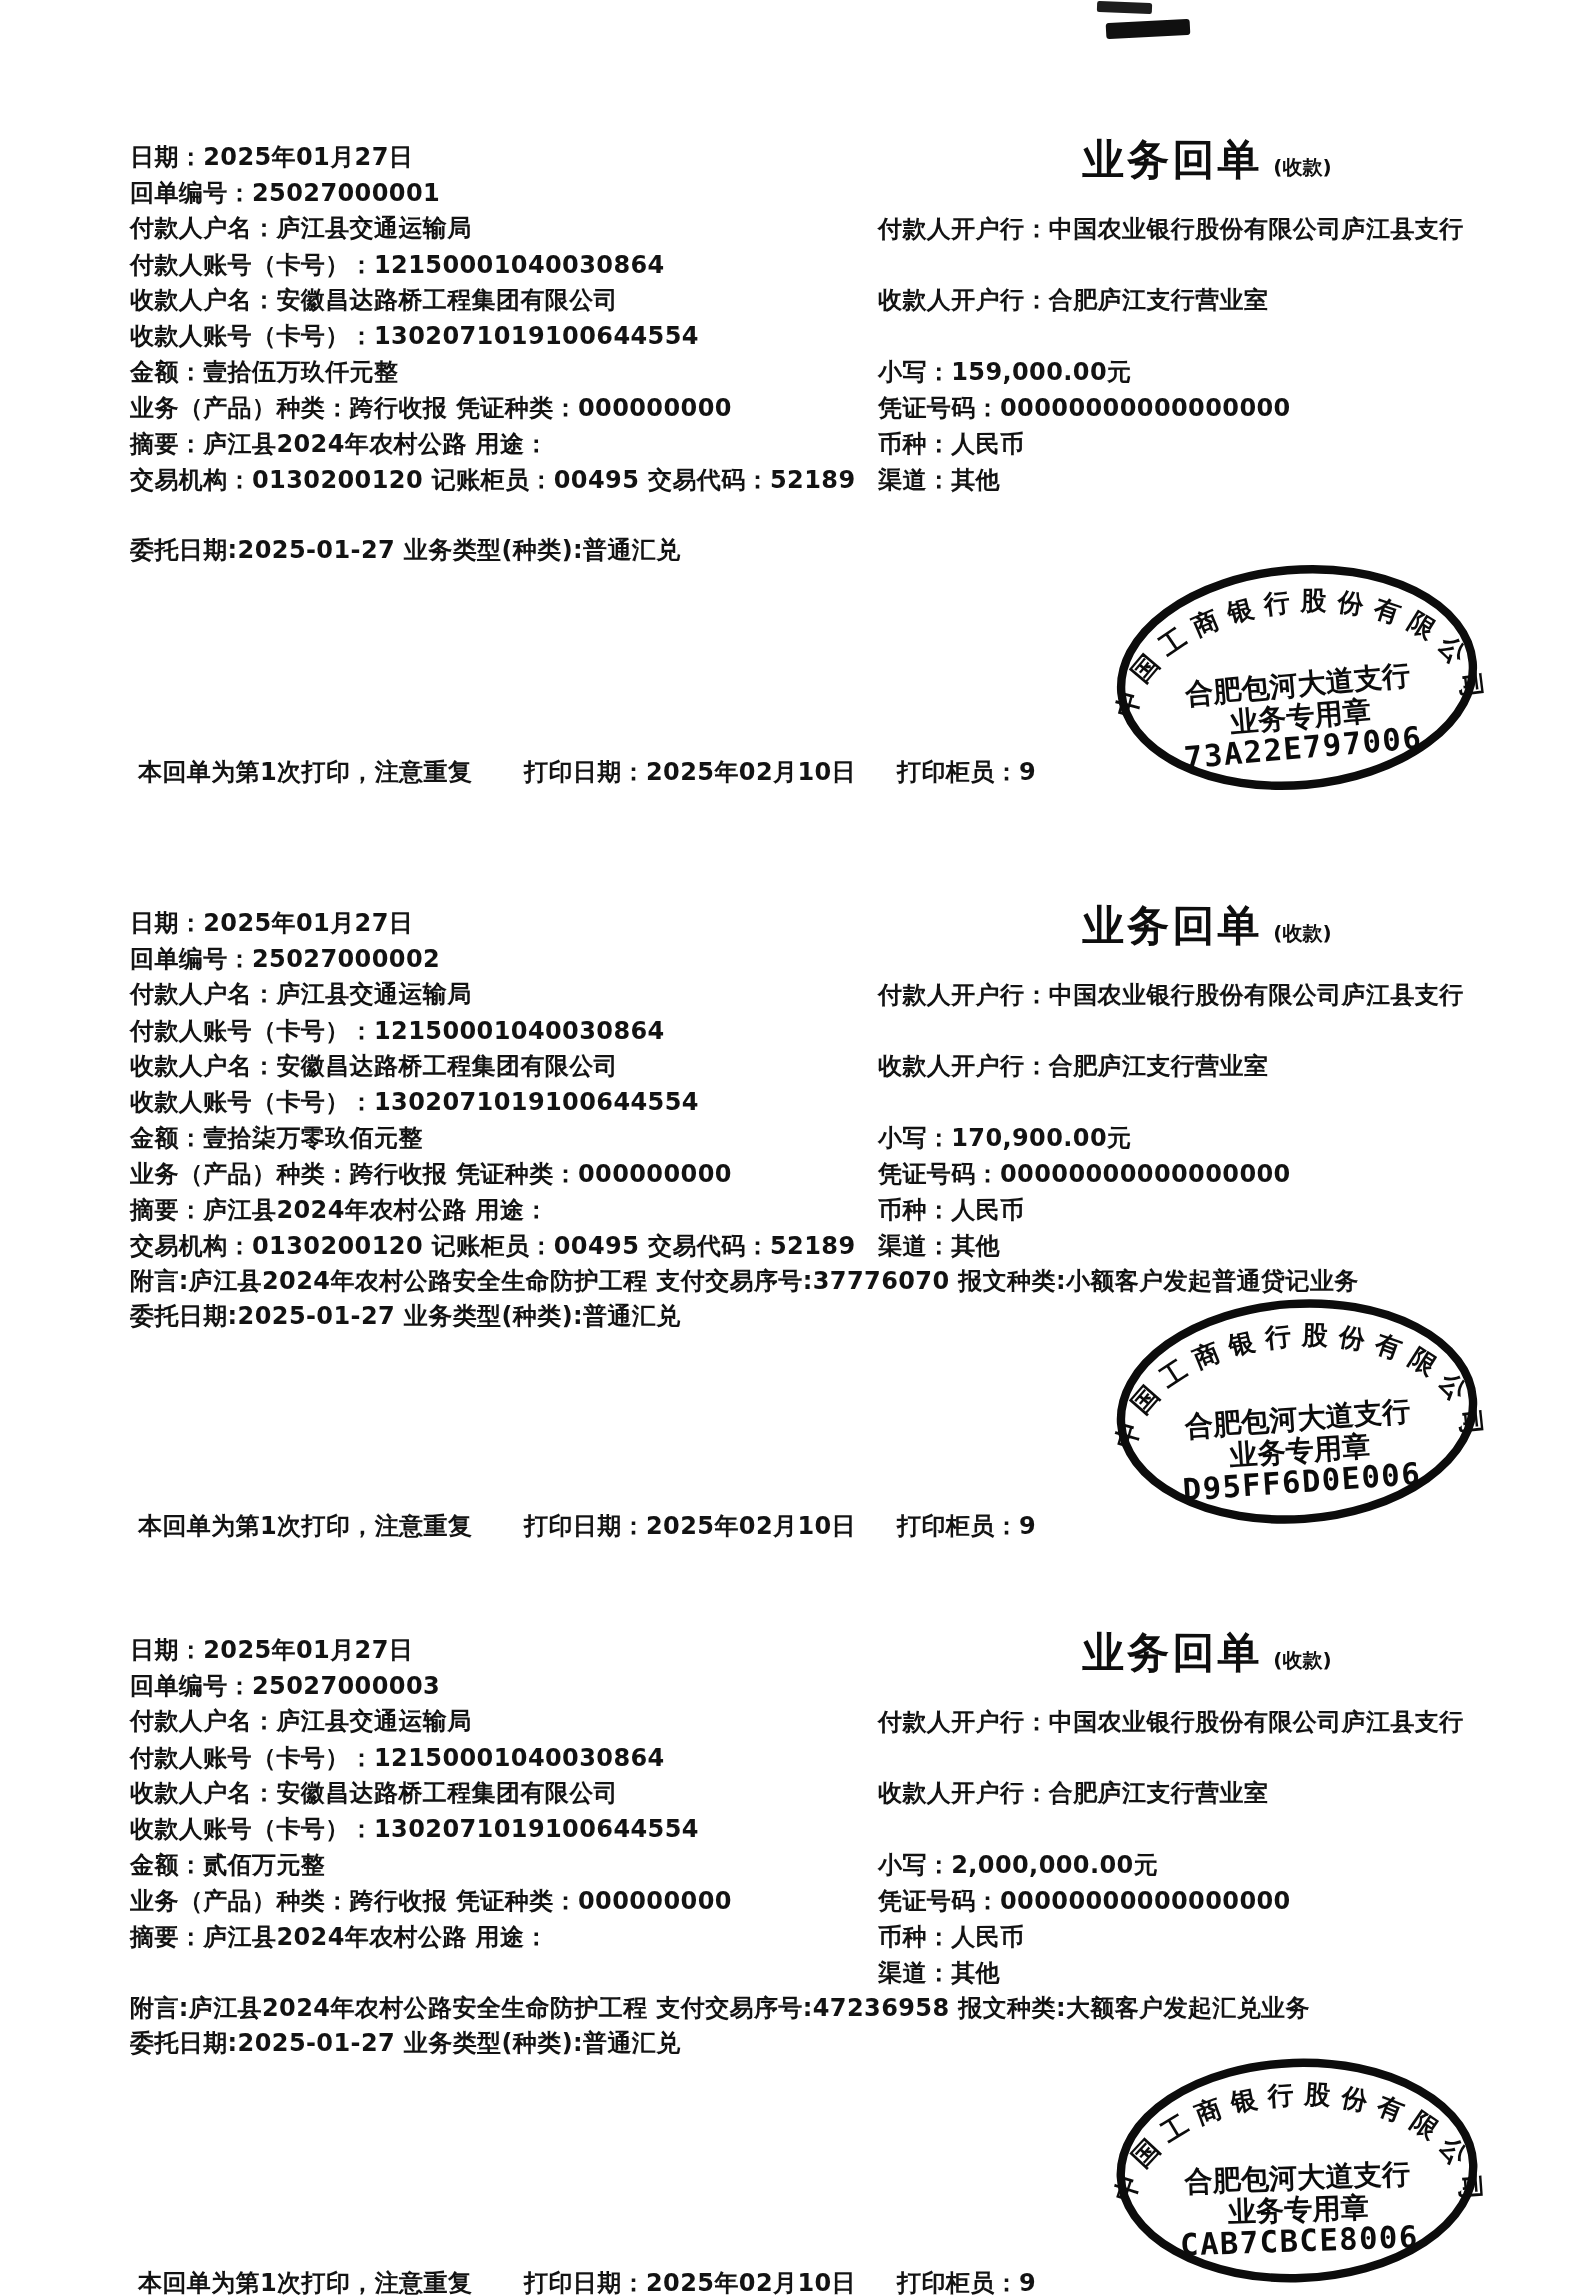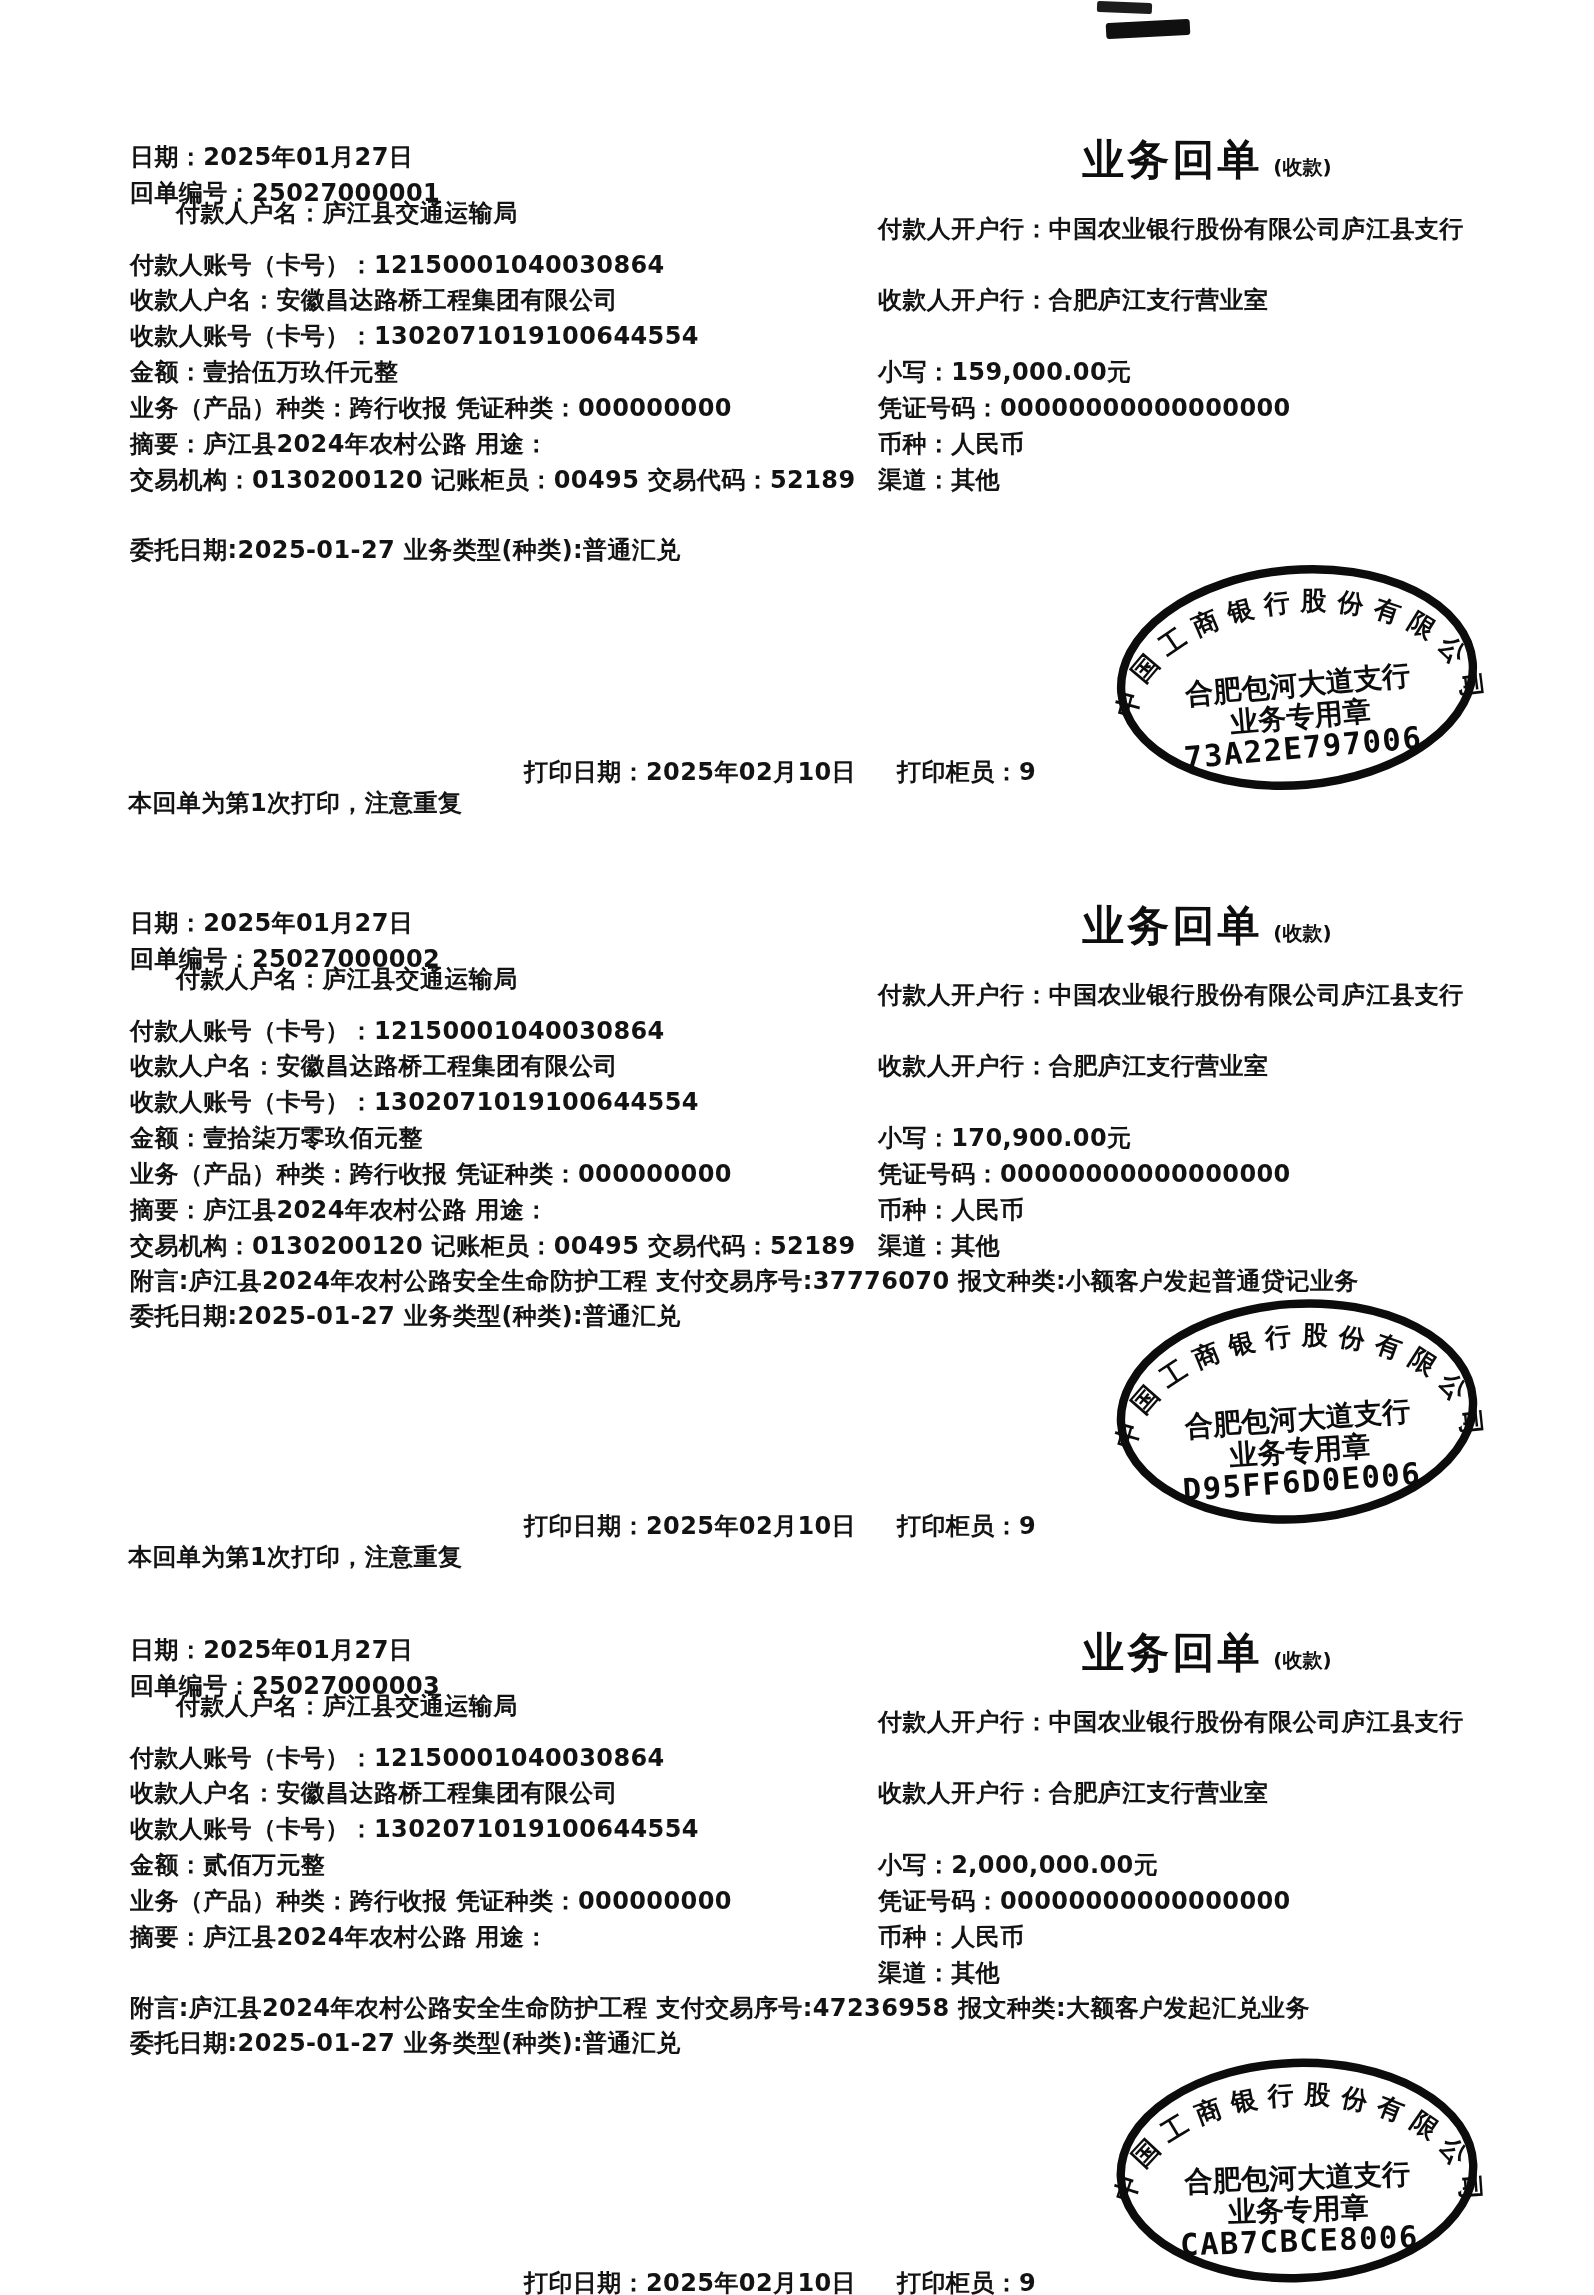--- a/index.html
+++ b/index.html
@@ -14,37 +14,37 @@
   .receipt{position:absolute;left:0;width:1594px;height:656px;}
   .receipt:nth-child(1){top:142px;}
   .receipt:nth-child(2){top:908px;}
   .receipt:nth-child(3){top:1635px;}
   .row{position:absolute;white-space:pre;font-weight:700;font-size:24px;line-height:30.5px;color:#131313;letter-spacing:0.4px;}
   .l{left:130px;}
   .r{left:878px;}
   .f{font-weight:700;}
   .r-date{top:0;}
   .r-no{top:36px;}
-  .r-payer-name{top:56px;margin-left:46px;}
+  .r-payer-name{top:71px;}
   .r-payer-acct{top:108px;}
   .r-payee-name{top:143px;}
   .r-payee-acct{top:179px;}
   .r-amount{top:215px;}
   .r-biz{top:251px;}
   .r-summary{top:287px;}
   .r-org{top:323px;}
   .r-remark{top:358px;}
   .r-entrust{top:393px;}
   .r-payer-bank{top:72px;}
   .r-payee-bank{top:143px;}
   .r-amount-digits{top:215px;}
   .r-voucher{top:251px;}
   .r-currency{top:287px;}
   .r-channel{top:323px;}
-  .f-notice{left:128px;top:615px;margin-top:31px;}
+  .f-notice{left:138px;top:615px;}
   .f-date{left:524px;top:615px;}
   .f-teller{left:897px;top:615px;}
   .receipt:nth-child(2) .f-notice,.receipt:nth-child(2) .f-date,.receipt:nth-child(2) .f-teller{top:603px;}
   .receipt:nth-child(3) .f-notice,.receipt:nth-child(3) .f-date,.receipt:nth-child(3) .f-teller{top:633px;}
   .title-wrap{position:absolute;left:1059px;top:-24.4px;white-space:pre;}
   .title-main{font-size:42px;font-weight:700;color:#0e0e0e;letter-spacing:3.1px;}
   .title-note{font-size:20px;font-weight:700;color:#0e0e0e;margin-left:10.7px;}
   .stamp{position:absolute;left:1110px;top:421px;width:374px;height:229px;}
   .receipt:nth-child(1) .stamp{transform:rotate(-5deg);}
   .receipt:nth-child(2) .stamp{top:389px;transform:rotate(-4deg);}

